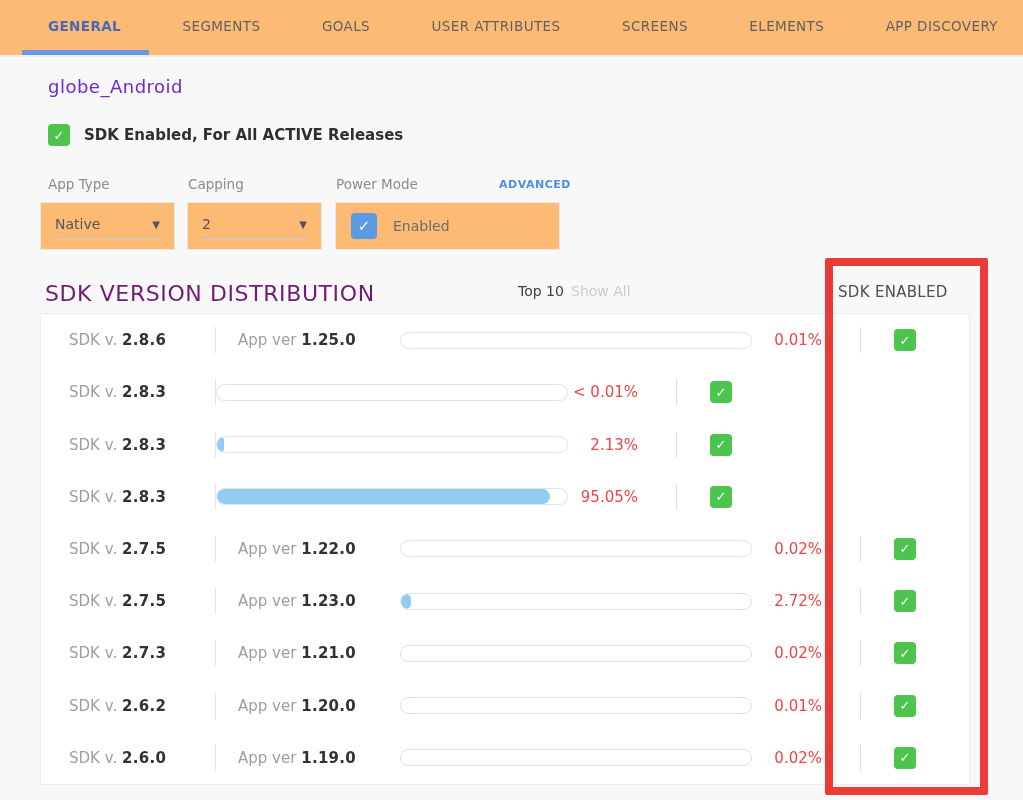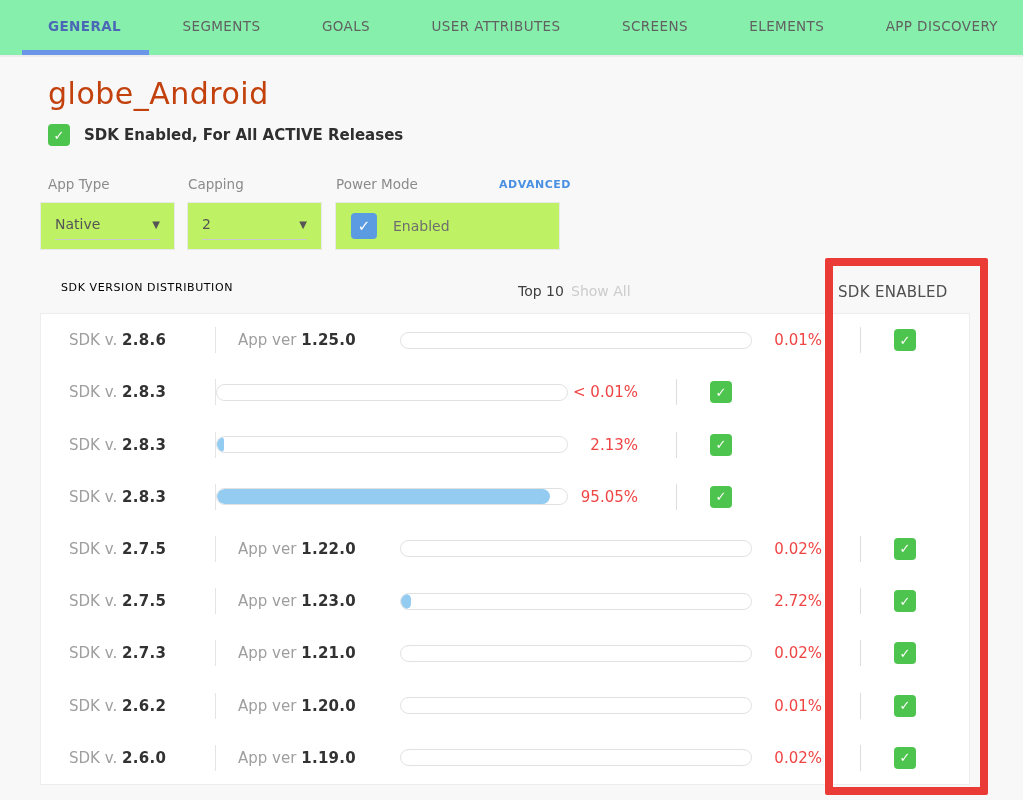--- a/index.html
+++ b/index.html
@@ -7,65 +7,65 @@
   body {
     font-family: "DejaVu Sans", "Liberation Sans", sans-serif;
     background: #f8f8f9;
     position: relative;
     overflow: hidden;
     color: #333;
   }
   .app { position: absolute; inset: 0; }
 
   
-  .tabbar { position: absolute; left: 0; top: 0; width: 100%; height: 57px; background: #86efac; }
+  .tabbar { position: absolute; left: 0; top: 0; width: 100%; height: 57px; background: #fdba74; }
   .tabs { position: absolute; left: 48px; right: 25px; top: 0; height: 52px;
           display: flex; justify-content: space-between; align-items: center; }
   .tab { font-size: 13.5px; letter-spacing: 0.4px; color: #616161; font-weight: 500;
          cursor: pointer; white-space: nowrap; }
   .tab.active { color: #4a68b5; font-weight: 600; }
   .tab-underline { position: absolute; left: 22px; top: 50px; width: 127px; height: 5px; background: #6b96e8; }
   .tabbar-divider { position: absolute; left: 0; top: 55px; width: 100%; height: 2px; background: #ececec; }
 
   
-  .page-title { position: absolute; left: 48px; top: 76px; font-size: 30px; font-weight: 400;
-                color: #c2410c; letter-spacing: 0.5px; }
+  .page-title { position: absolute; left: 48px; top: 76px; font-size: 18px; font-weight: 400;
+                color: #6d28d9; letter-spacing: 0.5px; }
   .toggle-row { position: absolute; left: 48px; top: 124px; display: flex; align-items: center; }
   .checkbox { display: inline-flex; align-items: center; justify-content: center;
               border-radius: 4px; flex: 0 0 auto; cursor: pointer; }
   .checkbox .check { color: #fff; font-weight: 700; line-height: 1; }
   .cb-green { background: #4dc44e; }
   .cb-blue  { background: #5b9be1; }
   .cb-master { width: 22px; height: 22px; }
   .cb-master .check { font-size: 13px; }
   .toggle-label { margin-left: 14px; font-size: 15px; font-weight: 700; color: #2f2f2f; }
 
   
   .form-label { position: absolute; top: 176px; font-size: 13.5px; color: #8b8b8b; }
   .lbl-apptype { left: 48px; }
   .lbl-capping { left: 188px; }
   .lbl-powermode { left: 336px; }
   .advanced-link { position: absolute; top: 178px; left: 499px; width: 64px; text-align: right;
                    font-size: 11px; font-weight: 700; color: #4a90e2; letter-spacing: 0.5px; cursor: pointer; }
-  .formbox { position: absolute; top: 202px; height: 48px; background: #bef264; border: 1px solid #e8e8e8; }
+  .formbox { position: absolute; top: 202px; height: 48px; background: #fdba74; border: 1px solid #e8e8e8; }
   .box-apptype { left: 40px;  width: 135px; }
   .box-capping { left: 187px; width: 135px; }
   .box-power   { left: 335px; width: 225px; }
   .dd-inner { position: absolute; left: 14px; right: 14px; top: 6px; height: 31px;
               border-bottom: 1px solid #ccc; display: flex; align-items: center;
               justify-content: space-between; font-size: 14px; color: #555; cursor: pointer; }
   .dd-caret { font-size: 10px; color: #555; }
   .power-inner { position: absolute; left: 15px; top: 0; height: 100%; display: flex; align-items: center; }
   .cb-power { width: 26px; height: 26px; }
   .cb-power .check { font-size: 15px; }
   .power-label { margin-left: 16px; font-size: 14px; color: #6e6e6e; }
 
   
-  .dist-title { position: absolute; left: 45px; top: 281px; font-size: 11px; color: #000000;
-                letter-spacing: 0.6px; margin-left: 16px; }
+  .dist-title { position: absolute; left: 45px; top: 281px; font-size: 22px; color: #701a75;
+                letter-spacing: 0.6px; }
   .filter-top { position: absolute; left: 518px; top: 283px; font-size: 14px; color: #3f3f3f;
                 font-weight: 500; cursor: pointer; }
   .filter-all { position: absolute; left: 571px; top: 283px; font-size: 14px; color: #cccccc; cursor: pointer; }
   .enabled-hdr { position: absolute; left: 838px; top: 283px; font-size: 15px; color: #4f4f4f;
                  letter-spacing: 0.3px; }
 
   
   .table-card { position: absolute; left: 40px; top: 313px; width: 930px; height: 472px;
                 background: #fff; border: 1px solid #ededed; display: flex; flex-direction: column; }
   .row { flex: 1 1 0; display: flex; align-items: center; font-size: 15px; }

